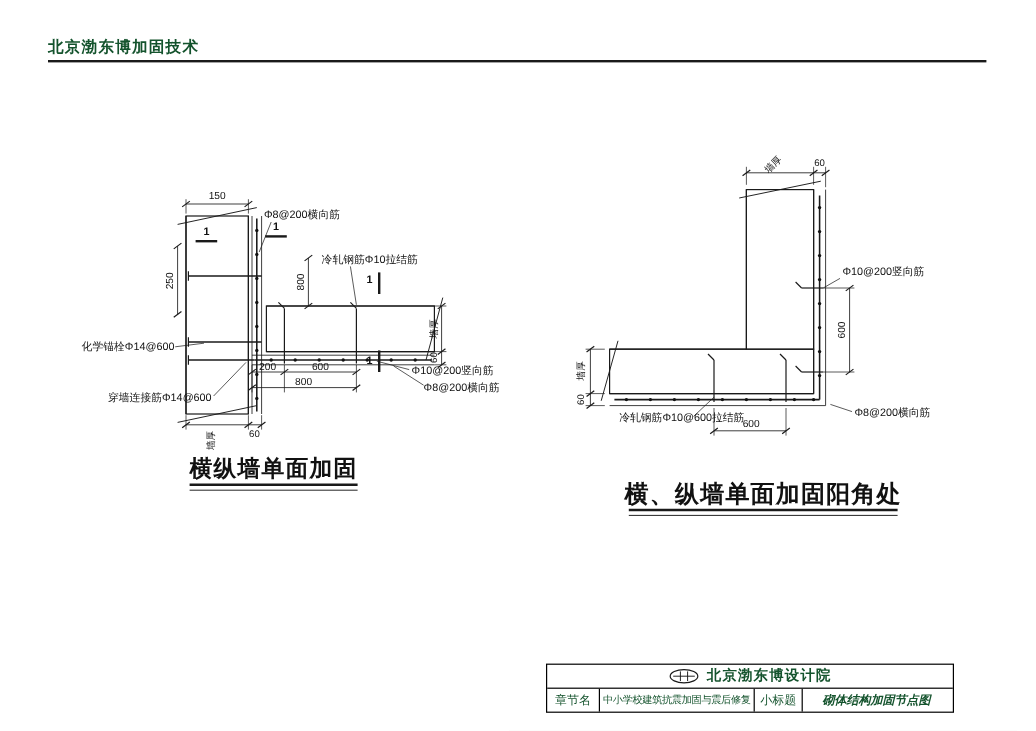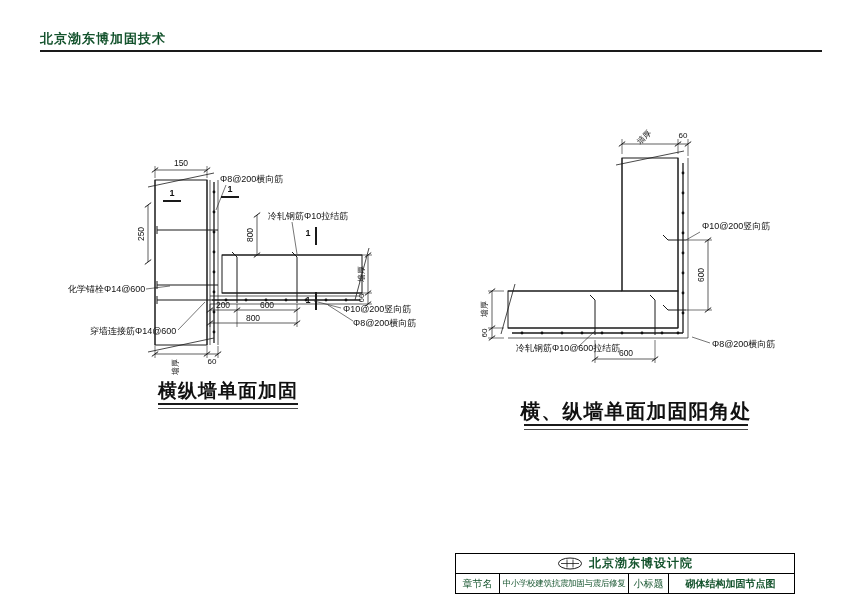--- a/index.html
+++ b/index.html
@@ -22,21 +22,21 @@
           box-sizing:border-box;background:#fff;margin-top:36px;}
   .tb-row1{height:19px;display:flex;align-items:center;justify-content:center;gap:6px;
            border-bottom:1px solid #000;font-size:12px;font-weight:bold;letter-spacing:1px;}
   .tb-grid{display:grid;grid-template-columns:44px 129px 40px 123px;height:19px;
            border-bottom:6px solid #a3a3a3;}
   .tb-grid:last-child{border-bottom:none;}
   .tb-cell{display:flex;align-items:center;justify-content:center;font-size:10px;
            border-right:1px solid #000;overflow:hidden;white-space:nowrap;}
   .tb-cell:last-child{border-right:none;}
   .tb-small{font-size:8.5px;letter-spacing:-0.3px;}
-  .tb-bold{font-weight:bold;}
+  .tb-bold{font-weight:bold;font-style:italic;}
 </style>
 </head>
 <body>
 
 <div id="page">
 
   <div class="hdr">北京渤东博加固技术</div>
   <div class="hdr-rule"></div>
 
   <svg style="position:absolute;left:60px;top:130px;" width="380" height="300" viewBox="0 0 380 300">

